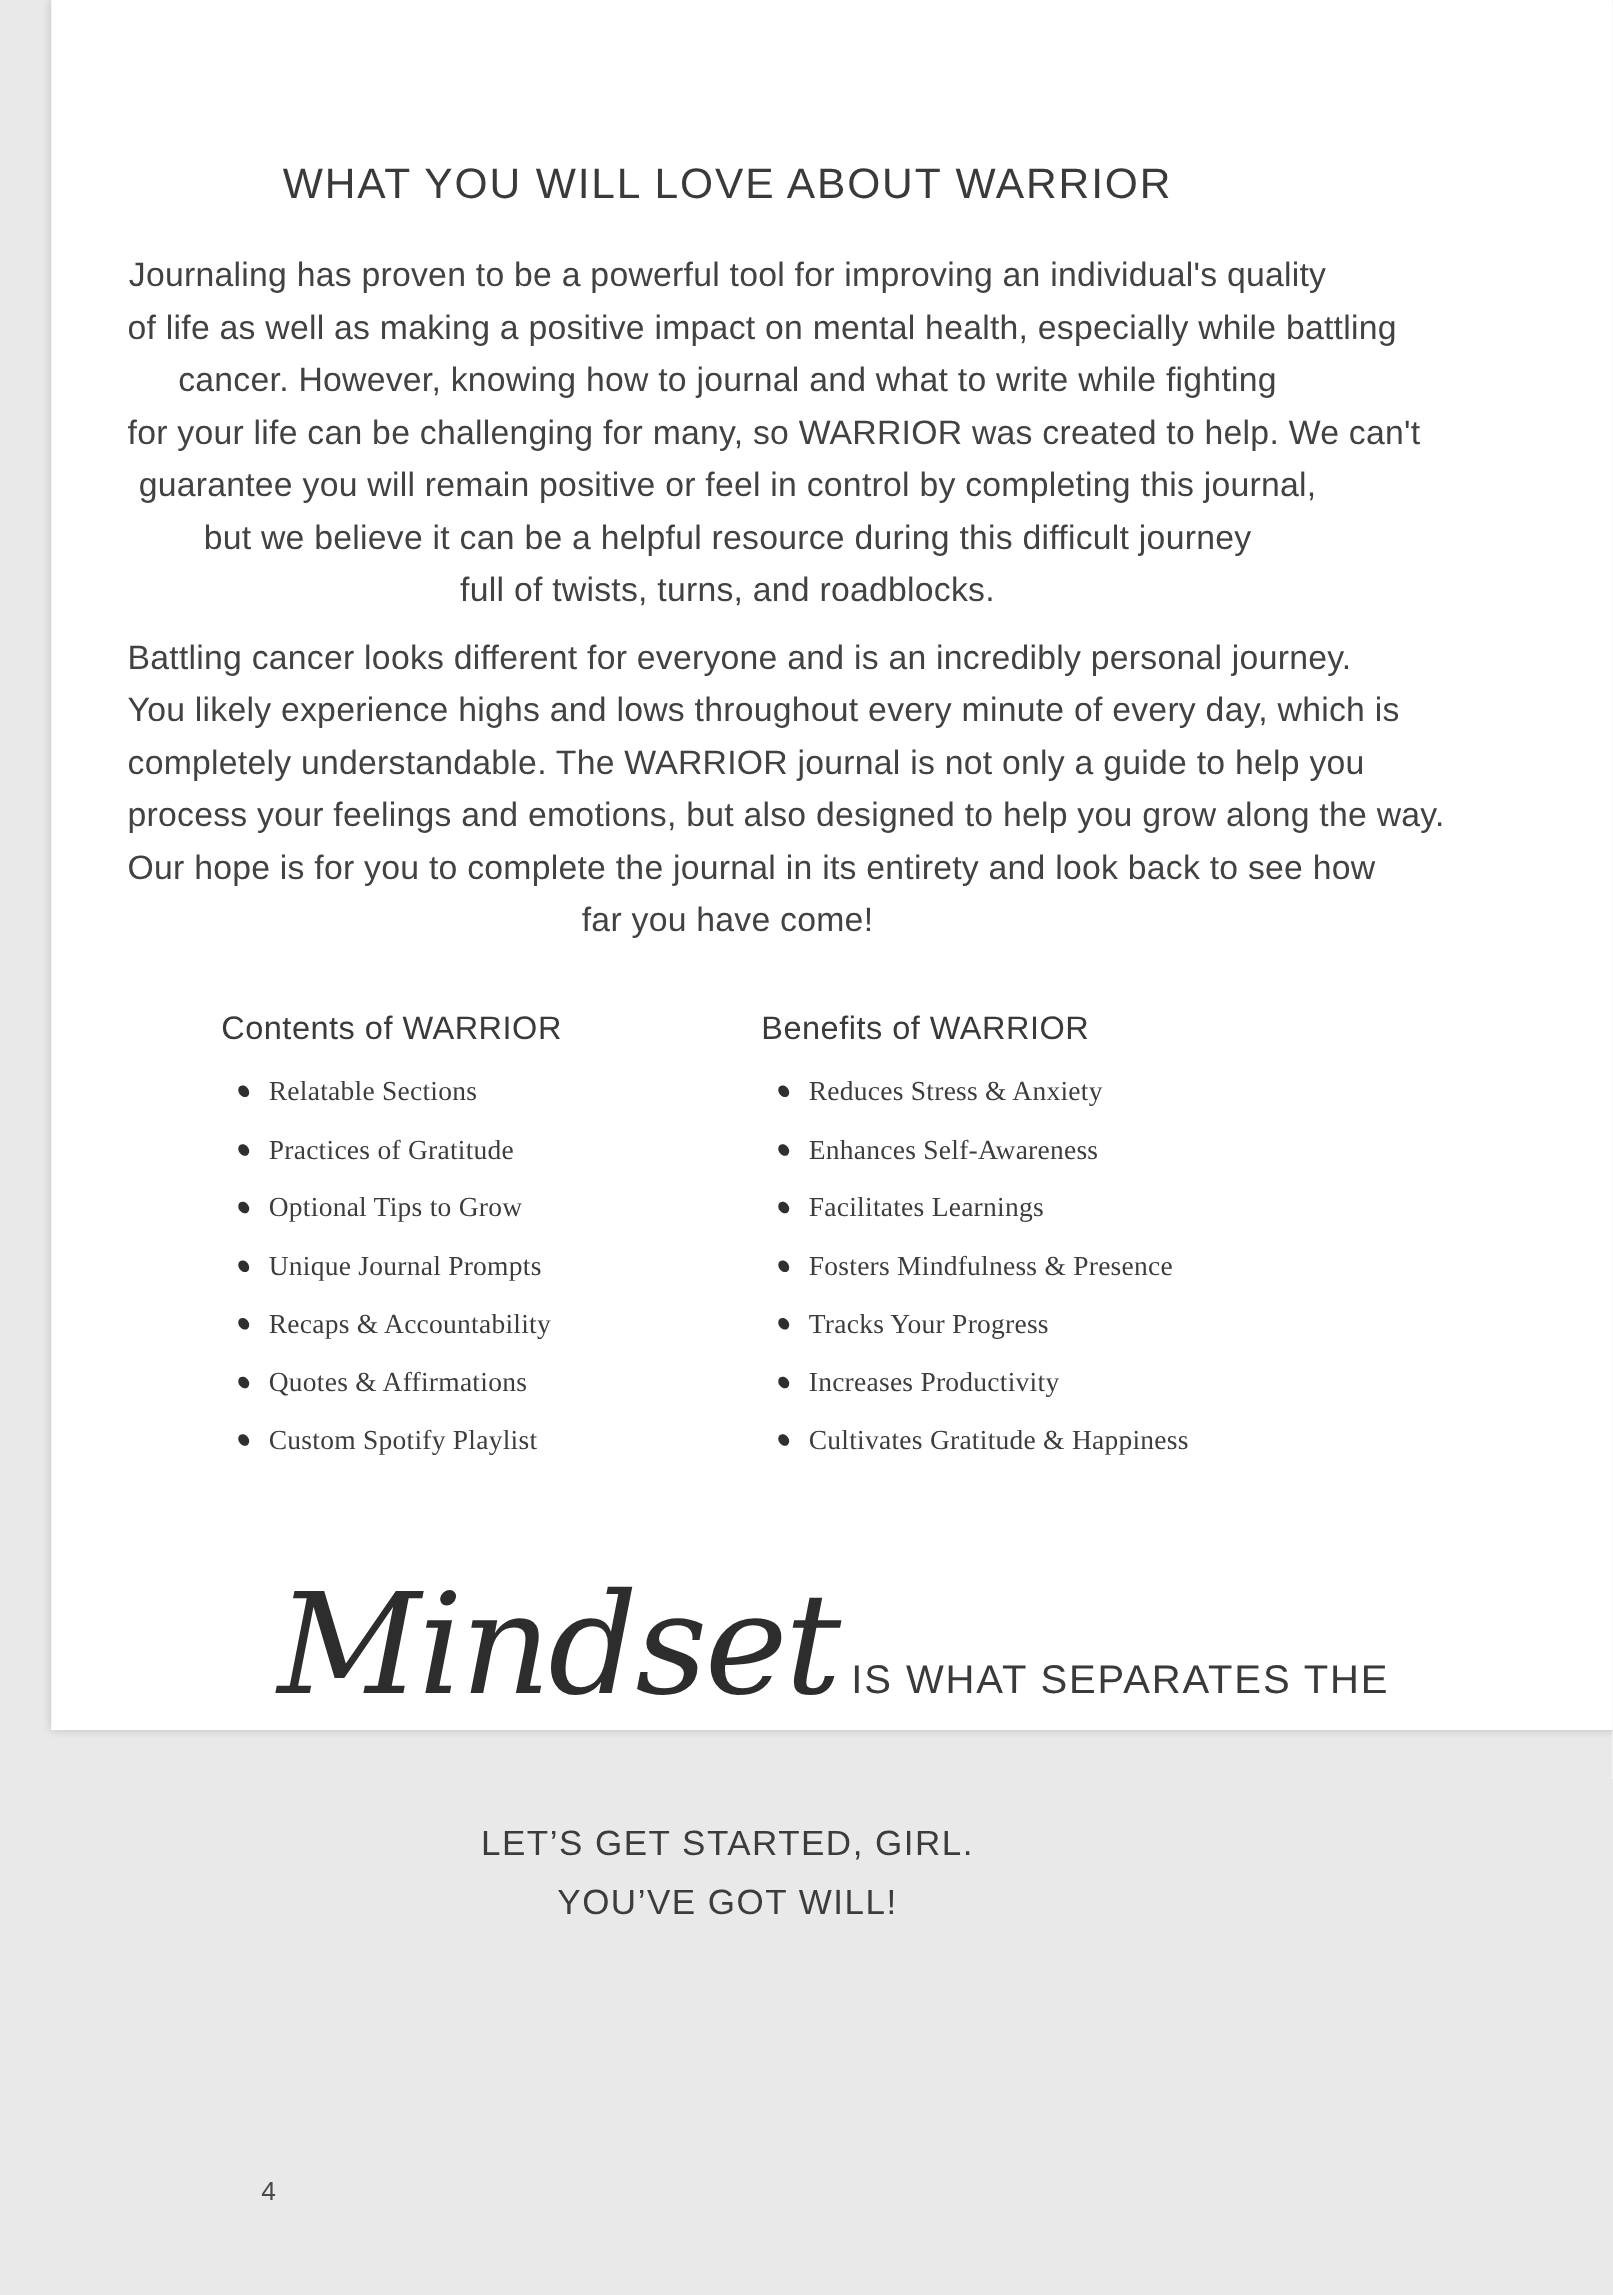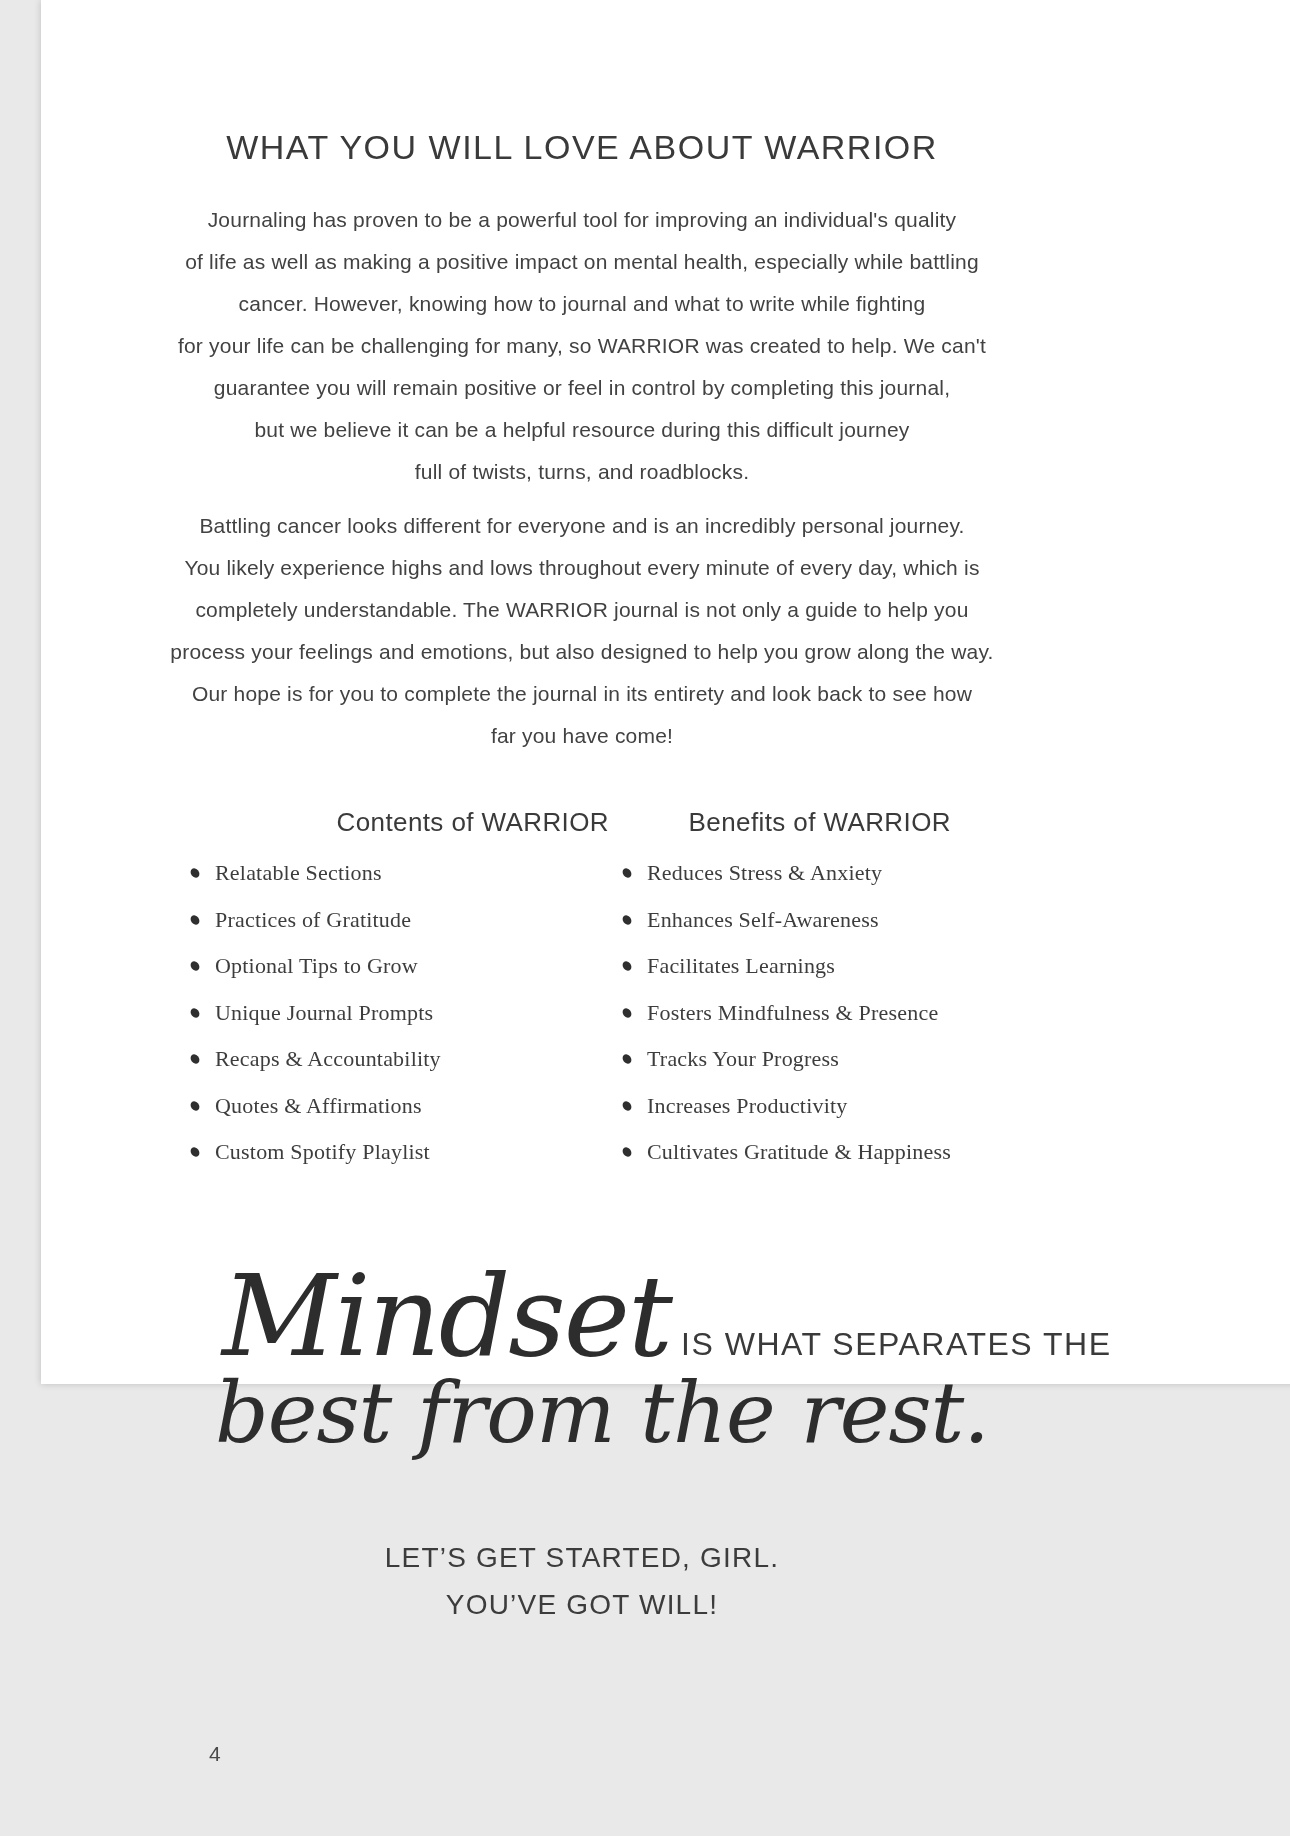--- a/index.html
+++ b/index.html
@@ -25,32 +25,31 @@
     text-align:center;
     font-size:34px;
     font-weight:300;
     letter-spacing:1.5px;
     color:#3a3a3a;
     margin:0;
   }
   .para{
     margin-top:32px;
     text-align:center;
-    font-size:21px;
+    font-size:27px;
     font-weight:300;
     line-height:42px;
     letter-spacing:0.2px;
     color:#424242;
   }
   .para + .para{margin-top:12px;}
   .para .line{white-space:nowrap;}
   .columns{
     display:flex;
     margin-top:50px;
-    text-align:right;
   }
   .col-left{margin-left:75px;width:432px;flex:0 0 auto;}
   .col-right{flex:0 0 auto;}
   .col-heading{
     font-size:26px;
     font-weight:300;
     letter-spacing:0.4px;
     color:#3a3a3a;
     margin:0;
   }
@@ -226,21 +225,20 @@
         </ul>
       </section>
 
     </div>
 
     <div class="quote">
       <div class="quote-line1">
         <span class="script script-word">Mindset</span>
         <span class="quote-caps">IS WHAT SEPARATES THE</span>
       </div>
-      <div class="script script-line2">best from the rest.</div>
     </div>
 
     <div class="cta">
       <div>LET’S GET STARTED, GIRL.</div>
       <div>YOU’VE GOT WILL!</div>
     </div>
 
   </div>
 
   <div class="page-number">4</div>

